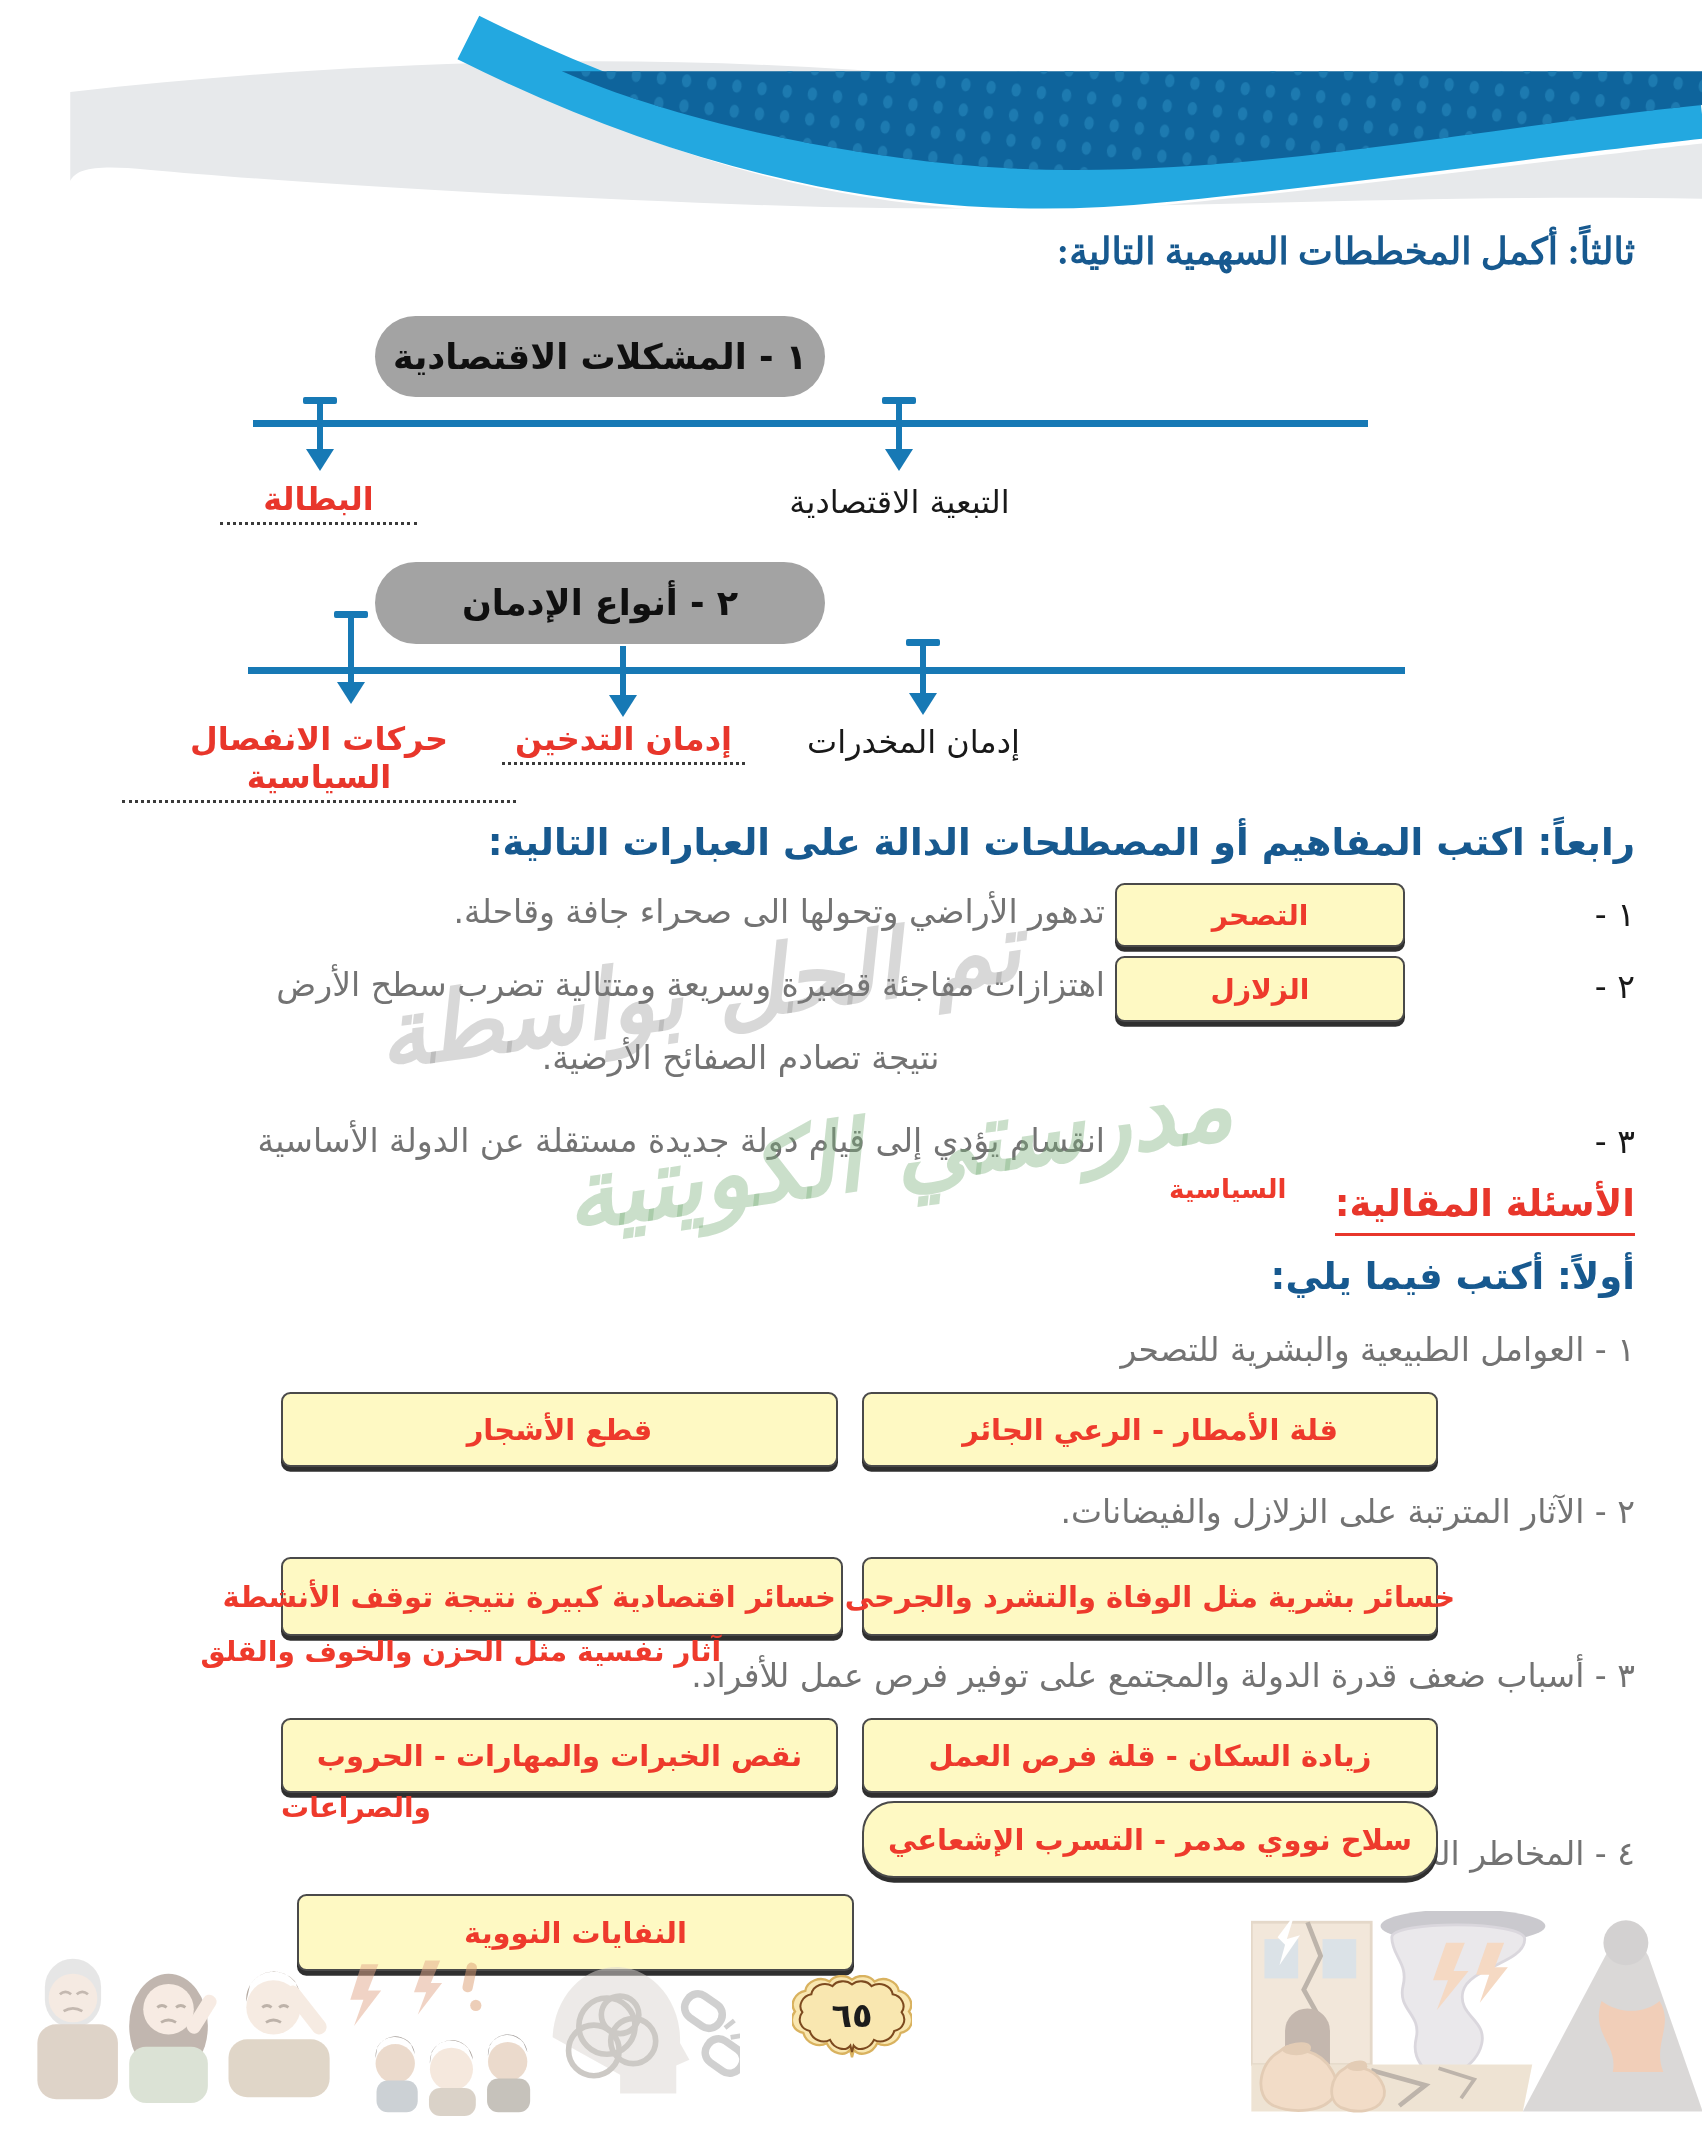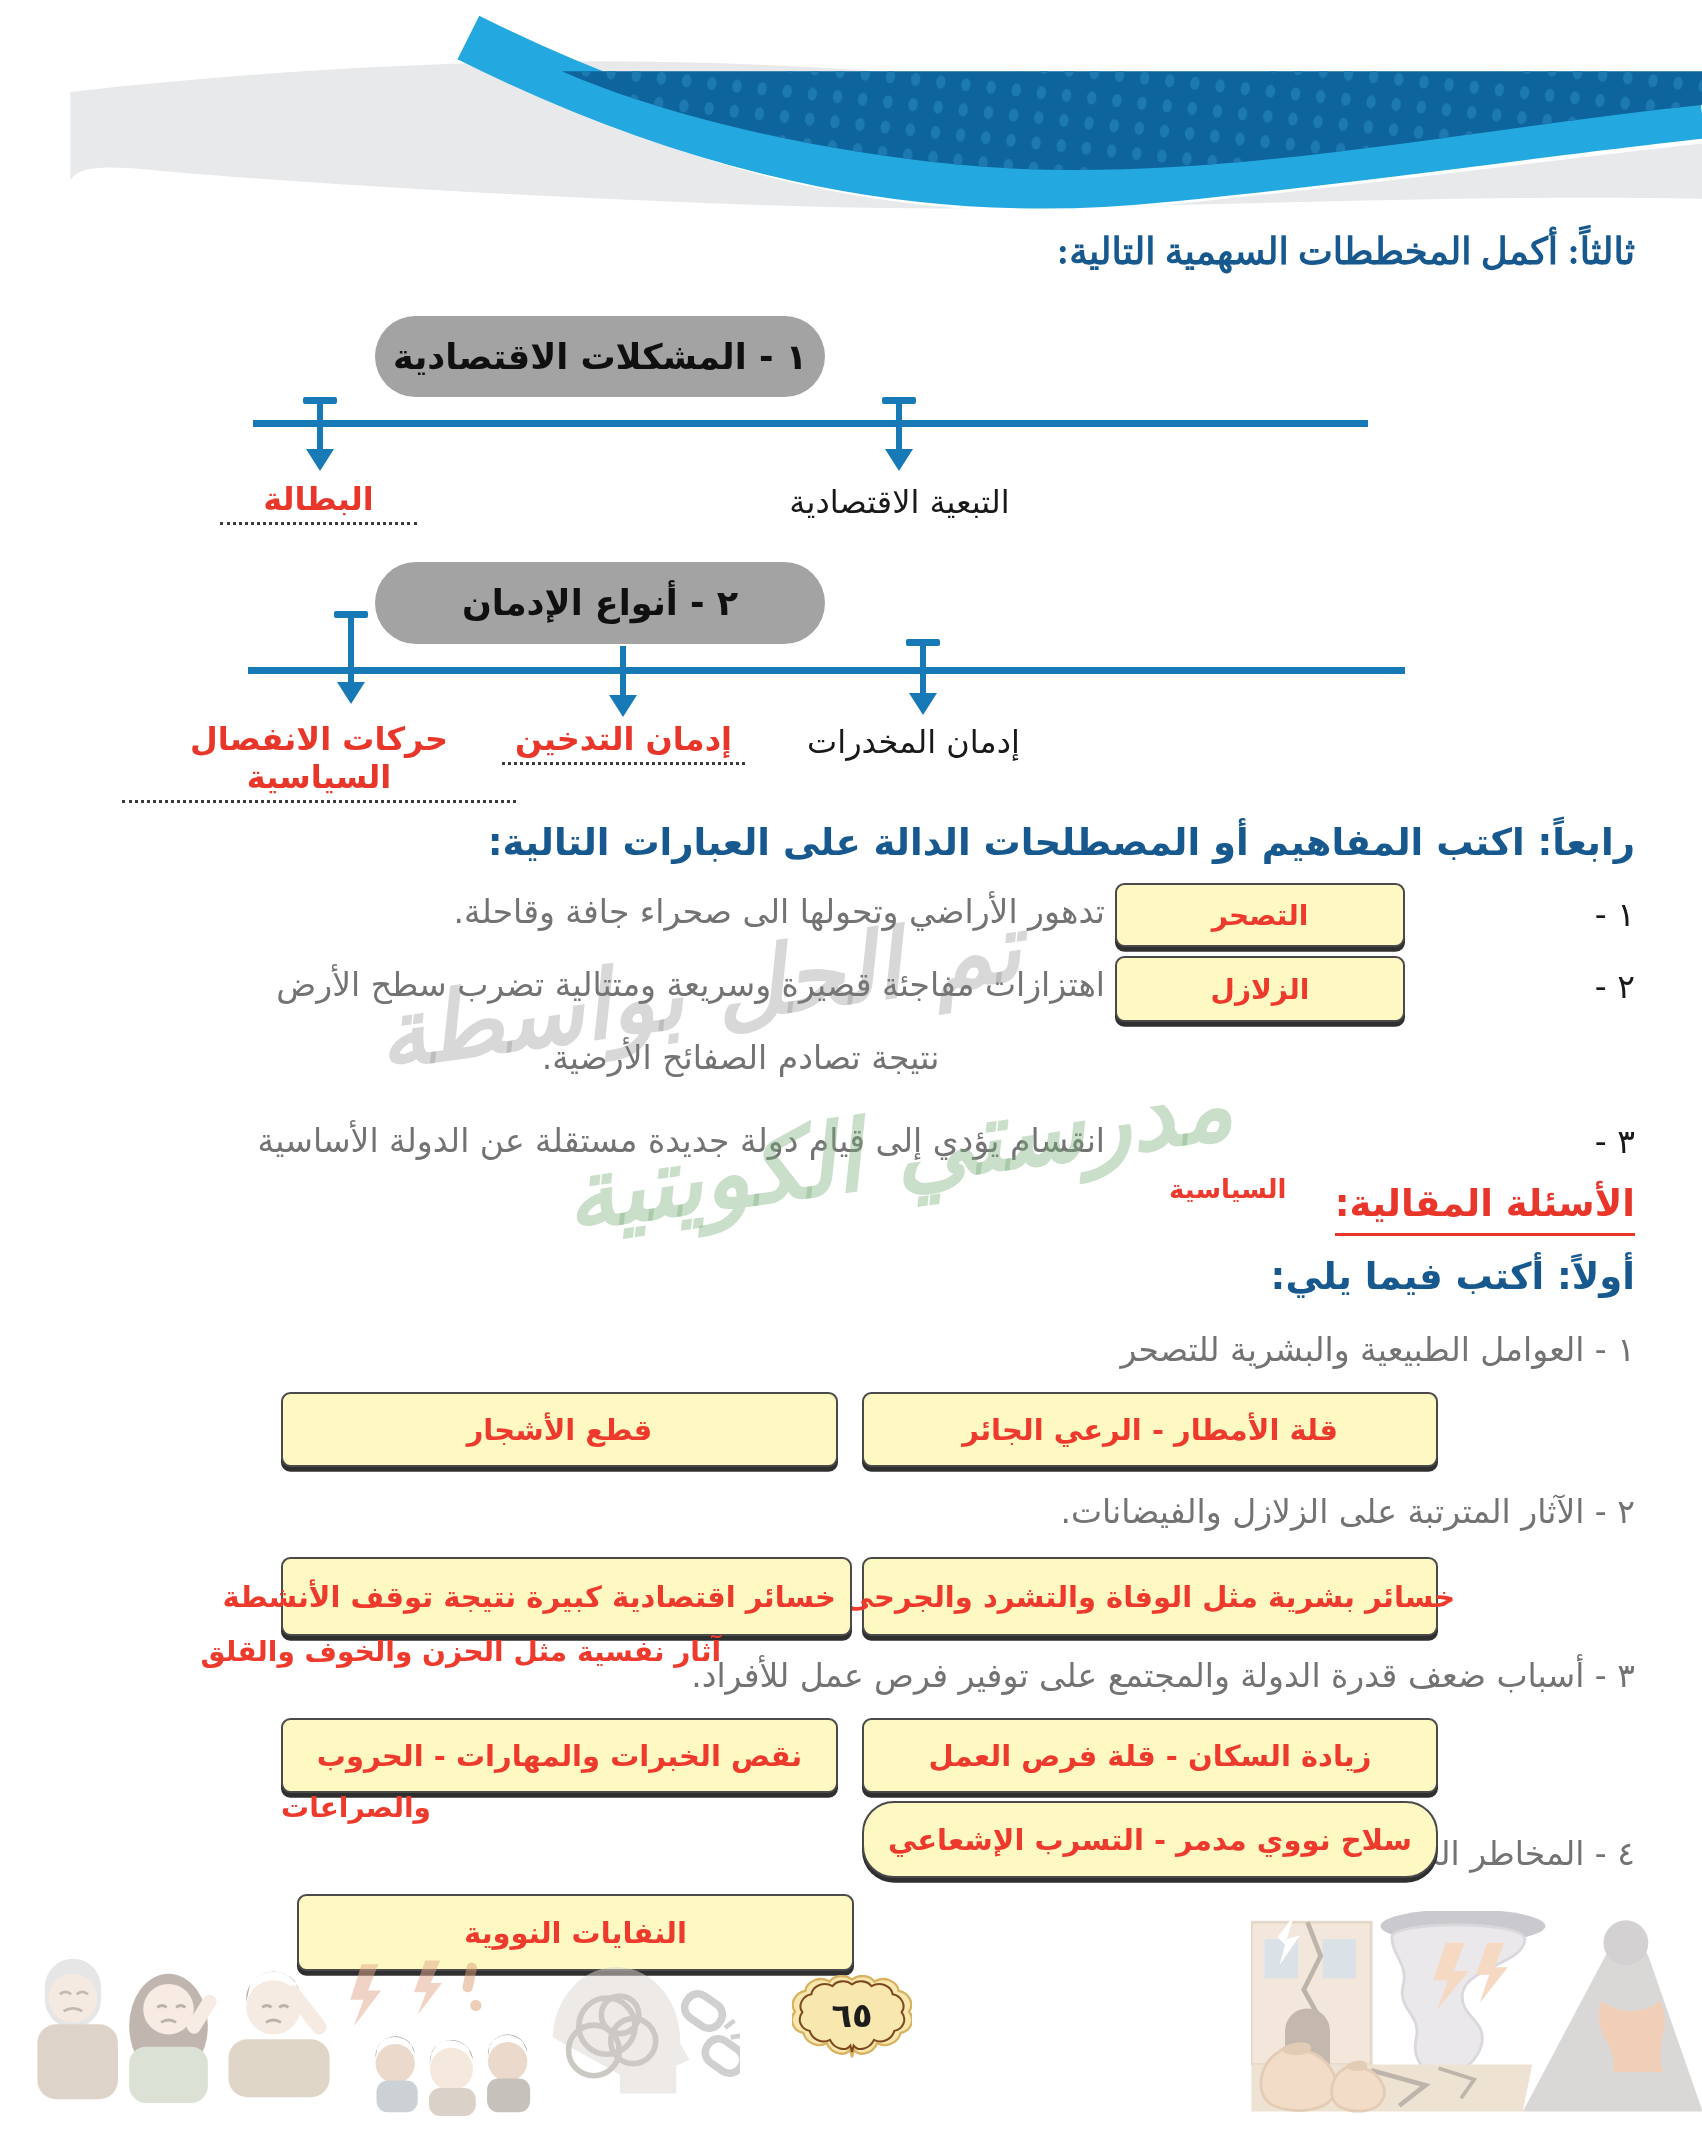--- a/index.html
+++ b/index.html
@@ -23,21 +23,21 @@
                border-top:22.5px solid #1779b5;margin:0 auto;}
   .dlabel{position:absolute;text-align:center;font-size:32px;color:#191919;}
   .dotted-red{display:inline-block;color:#e8362b;font-weight:bold;
               border-bottom:3.7px dotted #3a3a3a;padding:0 13px 3.7px 13px;}
   .pad-dots{padding:0 43px 3.7px 43px;}
   
   .abox{position:absolute;background:#fef9c3;border:2.8px solid #4a4a4a;border-radius:9.4px;
         box-shadow:0 4.7px 0 #2f2f2f;display:flex;align-items:center;justify-content:center;}
   .abox .ans{color:#ee3a2c;font-weight:bold;font-size:29px;white-space:nowrap;}
   .abox.small .ans{font-size:28px;}
-  .abox.spill-right{justify-content:flex-start;padding-right:14px;}
+  .abox.spill-right{justify-content:flex-start;padding-right:5px;}
   .red-free{position:absolute;color:#ee3a2c;font-weight:bold;font-size:28px;white-space:nowrap;}
   
   .wm{position:absolute;font-style:italic;font-weight:bold;white-space:nowrap;pointer-events:none;}
   .wm-gray{font-size:94px;color:rgba(125,125,125,0.30);transform:rotate(-8deg);}
   .wm-green{font-size:97px;color:rgba(122,176,122,0.40);transform:rotate(-8deg);}
   svg{display:block;}
 </style>
 </head>
 <body>
 

